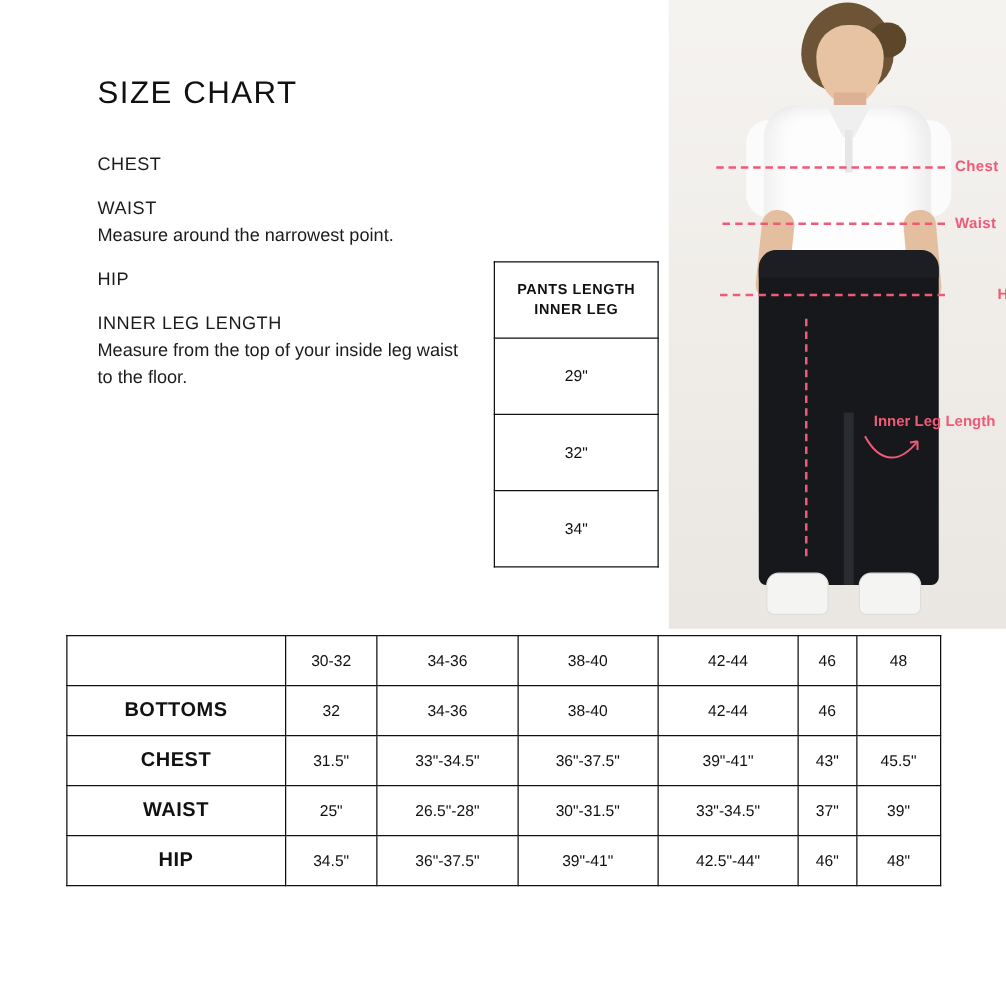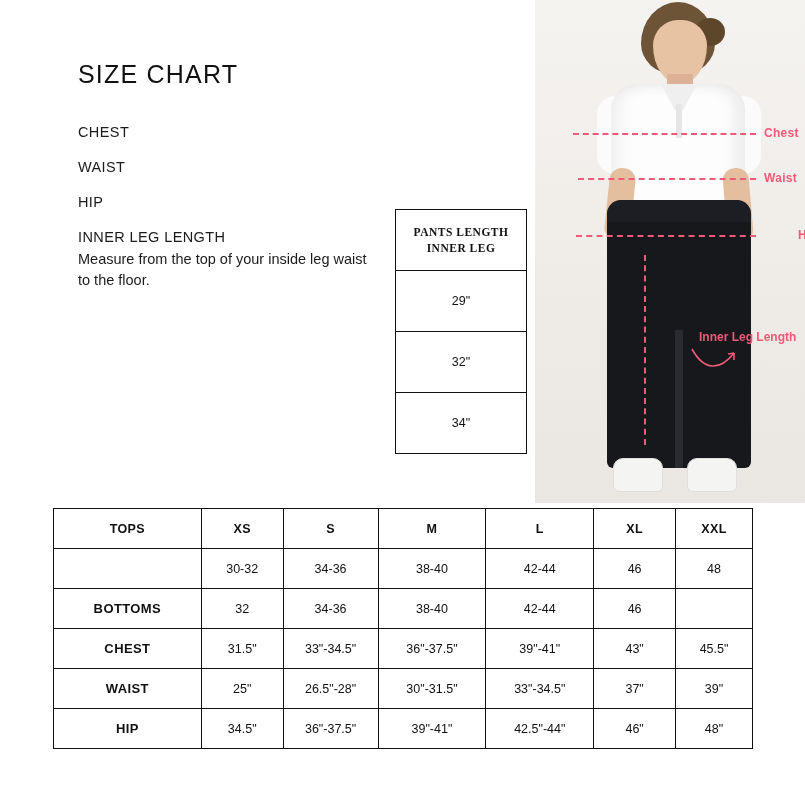--- a/index.html
+++ b/index.html
@@ -65,21 +65,20 @@
     font-size: 12.5px;
     height: 61px;
     color: #111;
   }
   .pants-table td.hdr {
     font-weight: bold;
     font-size: 11.5px;
     letter-spacing: 0.5px;
     line-height: 16px;
     height: 61px;
-    font-family: Liberation Serif, serif;
   }
 
   
   .photo {
     position: absolute;
     left: 517px; top: 0;
     width: 288px; height: 503px;
     background: #f2efeb;
     overflow: hidden;
   }
@@ -219,21 +218,21 @@
   .size-table td {
     border: 1px solid #111;
     font-size: 12.5px;
     text-align: center;
     color: #111;
     height: 40px;
     padding: 2px 2px;
   }
   .size-table td.rowhead {
     font-weight: bold;
-    font-size: 13px;
+    font-size: 16px;
     letter-spacing: 0.4px;
   }
   .size-table td.colhead {
     font-weight: bold;
     letter-spacing: 0.4px;
   }
   .size-table td.small {
     font-weight: bold;
     font-size: 10px;
     line-height: 13px;
@@ -246,20 +245,21 @@
 
 <div class="page">
 
   <div class="top-area">
 
     <div class="title">SIZE CHART</div>
 
     <div class="info-block">
       <div class="head">CHEST</div>
       <div class="head">WAIST</div>
+      <p>Measure around the narrowest point.</p>
       <div class="head">HIP</div>
       <div class="head">INNER LEG LENGTH</div>
       <p>Measure from the top of your inside leg waist to the floor.</p>
     </div>
 
     <table class="pants-table">
       <tbody>
           <tr>
         <td class="hdr">
           <span>PANTS LENGTH</span><br>
@@ -310,29 +310,20 @@
     <div class="inner-leg-line"></div>
     <div class="inner-leg-label">Inner Leg Length</div>
     <svg class="inner-leg-swirl" viewBox="0 0 54 30">
       <path d="M2 4 C 14 26, 30 26, 44 8" stroke="#ef5a78" stroke-width="1.6" fill="none"></path>
       <path d="M44 8 L 38 9 M44 8 L 44 15" stroke="#ef5a78" stroke-width="1.6" fill="none"></path>
     </svg>
   </div>
 
   <table class="size-table">
     <tbody>
-        <tr>
-      <td class="colhead" style="width:148px;">TOPS</td>
-      <td class="colhead" style="width:82px;">XS</td>
-      <td class="colhead" style="width:95px;">S</td>
-      <td class="colhead" style="width:108px;">M</td>
-      <td class="colhead" style="width:108px;">L</td>
-      <td class="colhead" style="width:82px;">XL</td>
-      <td class="colhead" style="width:77px;">XXL</td>
-    </tr>
 
     <tr>
       <td class="rowhead"></td>
       <td>30-32</td>
       <td>34-36</td>
       <td>38-40</td>
       <td>42-44</td>
       <td>46</td>
       <td>48</td>
     </tr>

